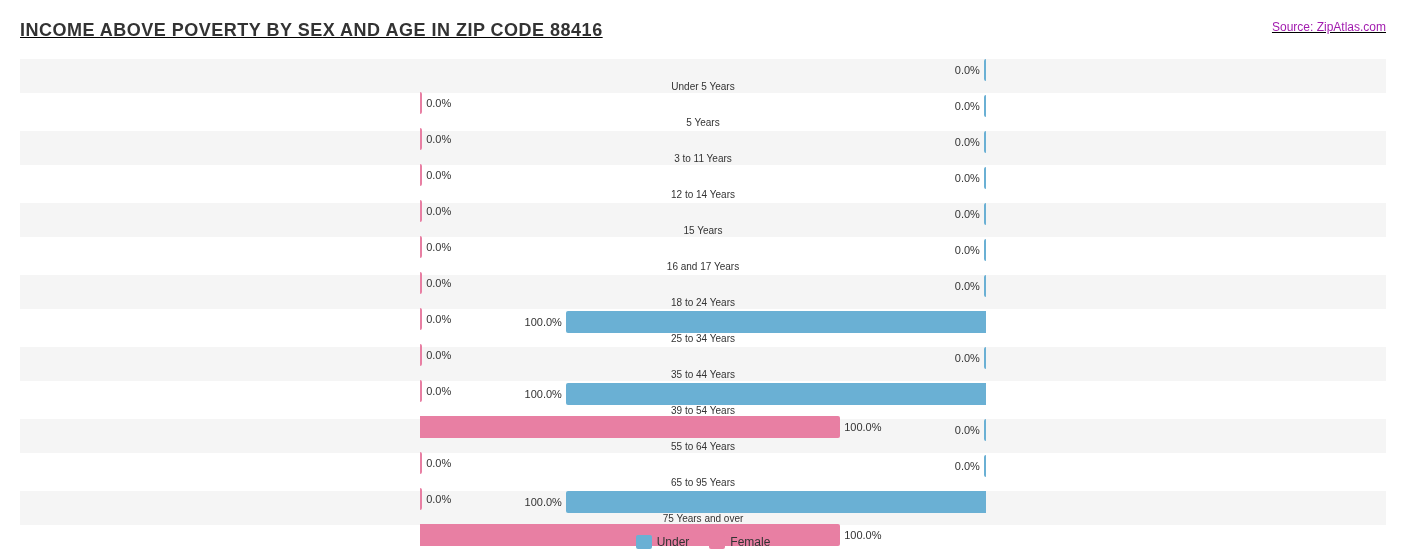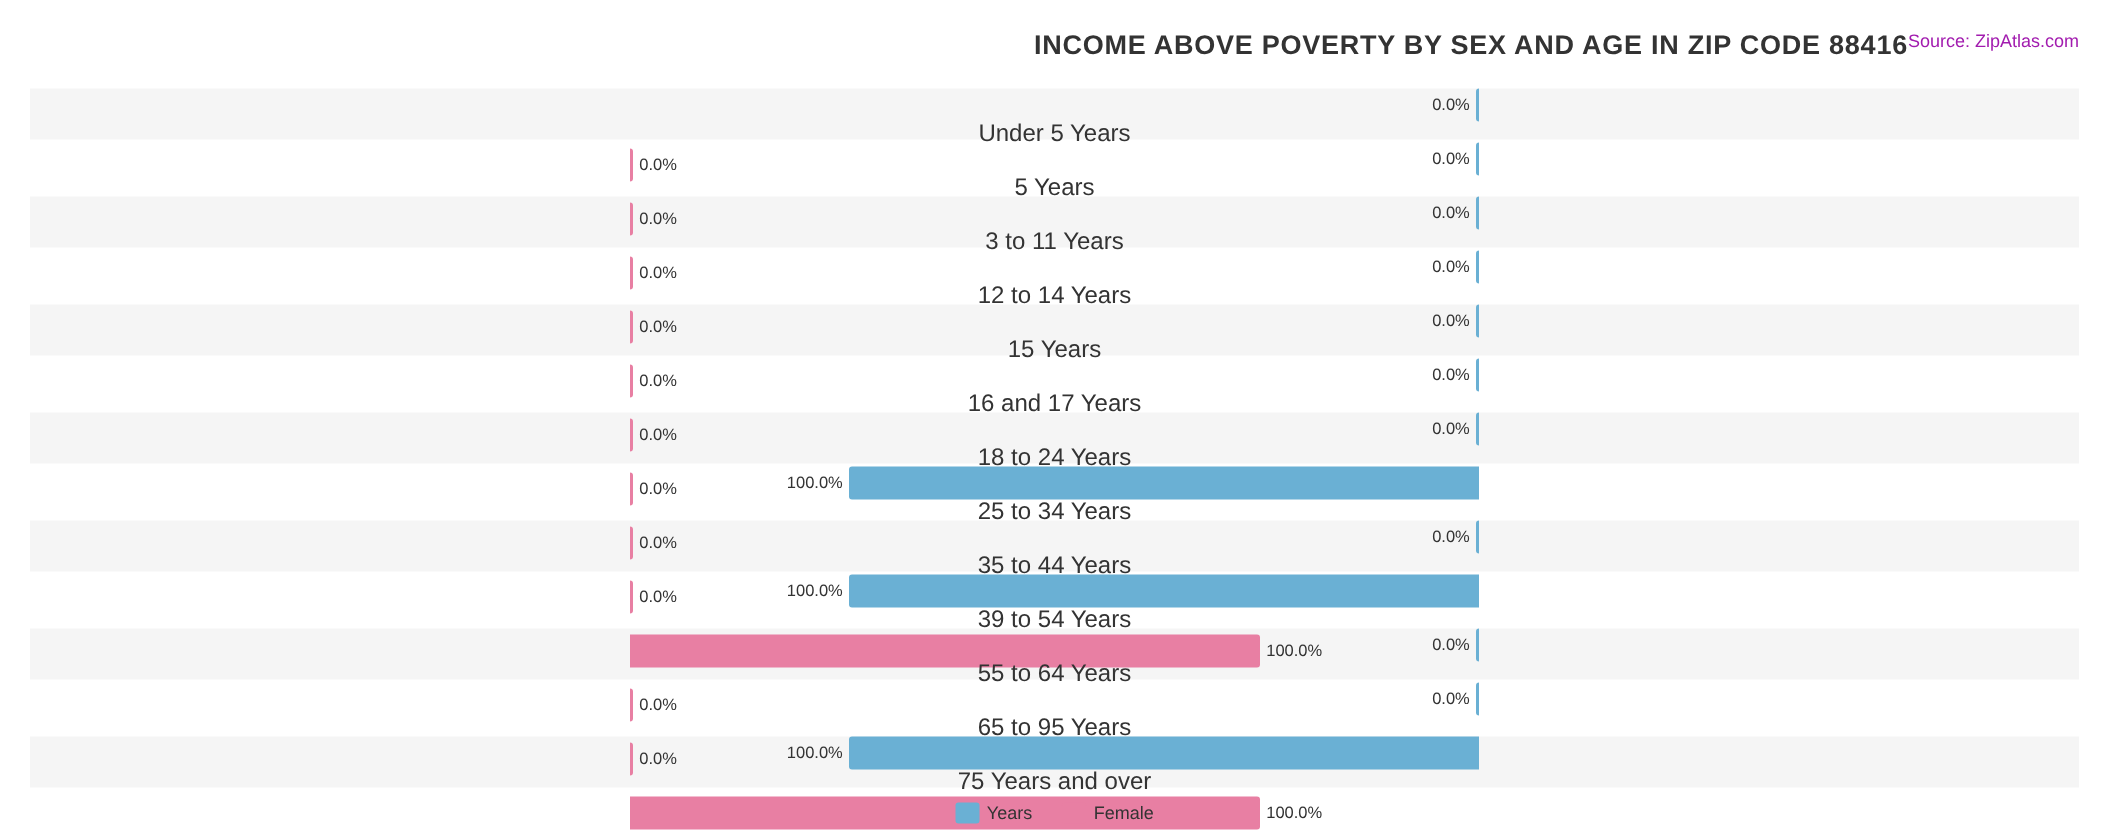--- a/index.html
+++ b/index.html
@@ -10,23 +10,24 @@
       min-height: 559px;
       padding: 20px;
     }
     .chart-container {
       width: 100%;
       max-width: 1366px;
       margin: 0 auto;
     }
     .chart-header {
       display: flex;
-      justify-content: flex-end;
+      justify-content: space-between;
       align-items: flex-start;
       margin-bottom: 18px;
+      text-decoration: underline;
     }
     .chart-title {
       font-size: 18px;
       font-weight: bold;
       color: #333;
       text-transform: uppercase;
       letter-spacing: 0.5px;
     }
     .chart-source {
       font-size: 12px;
@@ -64,21 +65,21 @@
       text-align: right;
     }
     .left-bar {
       height: 22px;
       background: #6ab0d4;
       border-radius: 2px 0 0 2px;
     }
     .center-label {
       width: 16%;
       text-align: center;
-      font-size: 16px;
+      font-size: 10px;
       color: #333;
       white-space: nowrap;
       padding: 0 4px;
       flex-shrink: 0;
     }
     .right-bar-container {
       display: flex;
       align-items: center;
       justify-content: flex-start;
       width: 42%;
@@ -268,20 +269,20 @@
       <div class="center-label">75 Years and over</div>
       <div class="right-bar-container">
         <div class="right-bar" style="width:420px;"></div>
         <span class="right-label">100.0%</span>
       </div>
     </div>
     </div>
   <div class="legend">
     <div class="legend-item">
       <div class="legend-box legend-male"></div>
-      <span>Years</span>
+      <span>Under</span>
     </div>
     <div class="legend-item">
       <div class="legend-box legend-female"></div>
       <span>Female</span>
     </div>
   </div>
 </div>
 
 </body></html>

